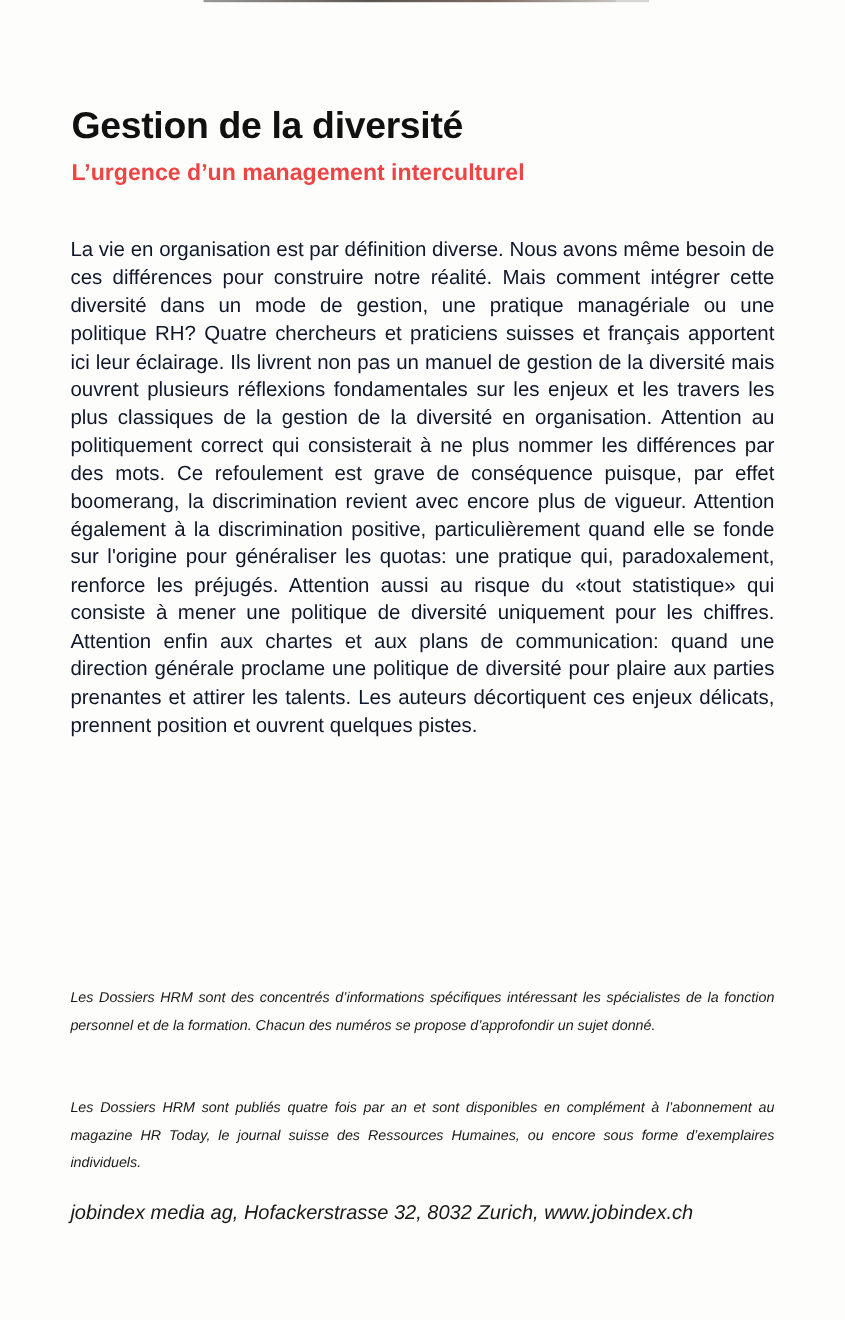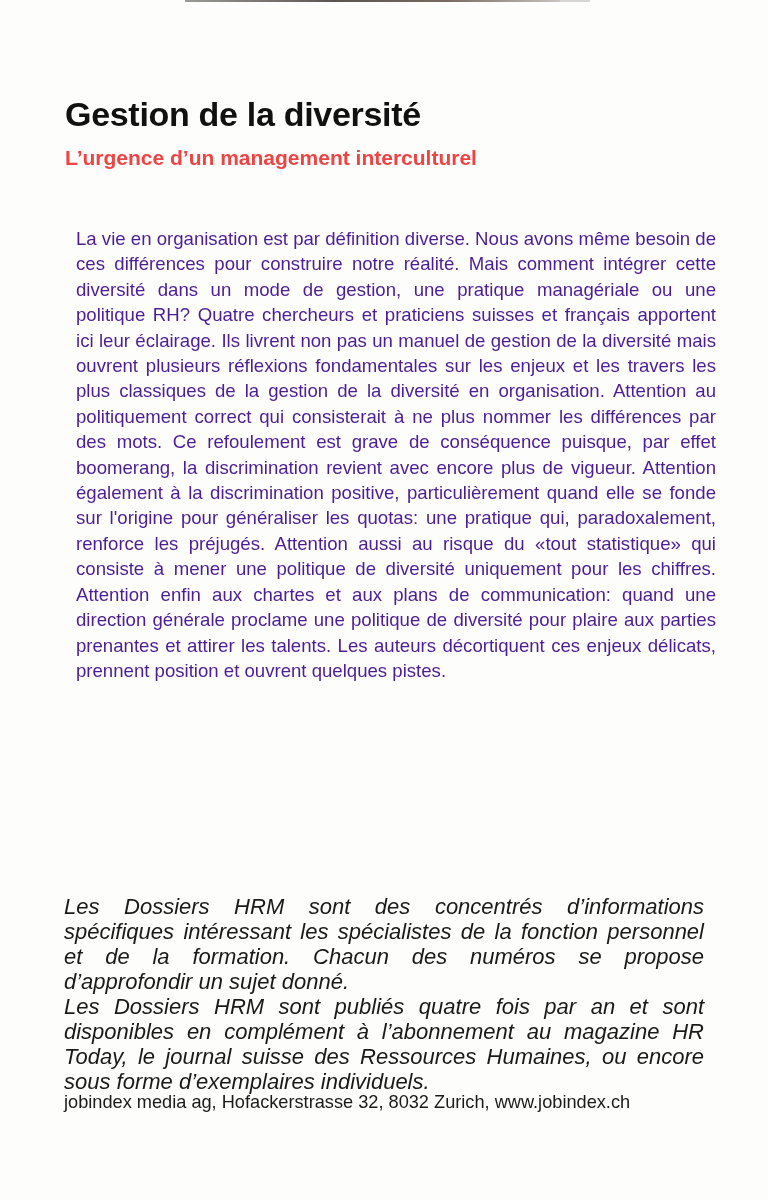--- a/index.html
+++ b/index.html
@@ -14,33 +14,33 @@
     .top-strip2 { position: absolute; top: 0; left: 560px; width: 30px; height: 2px; background: #d8d6d4; }
     .title {
       position: absolute; left: 65px; top: 95px; margin: 0;
       font-size: 34px; font-weight: bold; letter-spacing: -0.3px; color: #111;
     }
     .subtitle {
       position: absolute; left: 65px; top: 146px; margin: 0;
       font-size: 21px; font-weight: bold; color: #ef4444;
     }
     .body-text {
-      position: absolute; left: 64px; top: 214px; width: 640px; margin: 12px;
-      font-size: 18.6px; line-height: 25.4px; text-align: justify; color: #4c1d95;
+      position: absolute; left: 64px; top: 214px; width: 640px; margin: 0;
+      font-size: 18.6px; line-height: 25.4px; text-align: justify; color: #0f172a;
       hyphens: auto;
     }
     .info {
       position: absolute; left: 64px; width: 640px; margin: 0;
-      font-size: 22px; line-height: 25px; font-style: italic; text-align: justify; color: #1a1a1a;
+      font-size: 13px; line-height: 25px; font-style: italic; text-align: justify; color: #1a1a1a;
     }
     .info1 { top: 894px; }
     .info2 { top: 994px; }
     .publisher {
       position: absolute; left: 64px; top: 1092px; margin: 0;
-      font-size: 18.2px; color: #1a1a1a;
+      font-size: 18.2px; font-style: italic; color: #1a1a1a;
     }
   </style>
 </head>
 <body>
 
 <div class="top-strip"></div>
 <div class="top-strip2"></div>
 
 <h1 class="title">Gestion de la diversité</h1>
 <h2 class="subtitle">L’urgence d’un management interculturel</h2>

